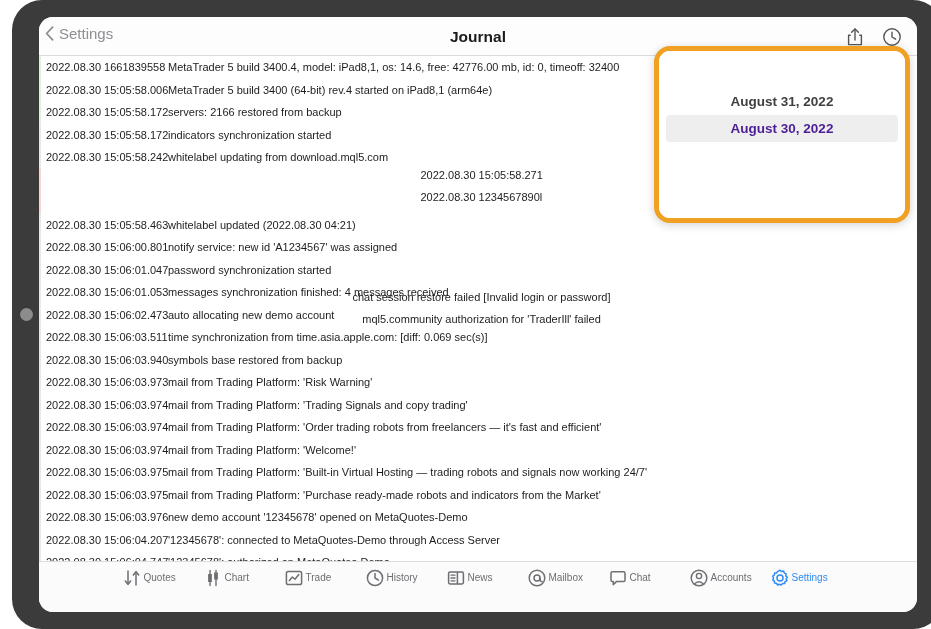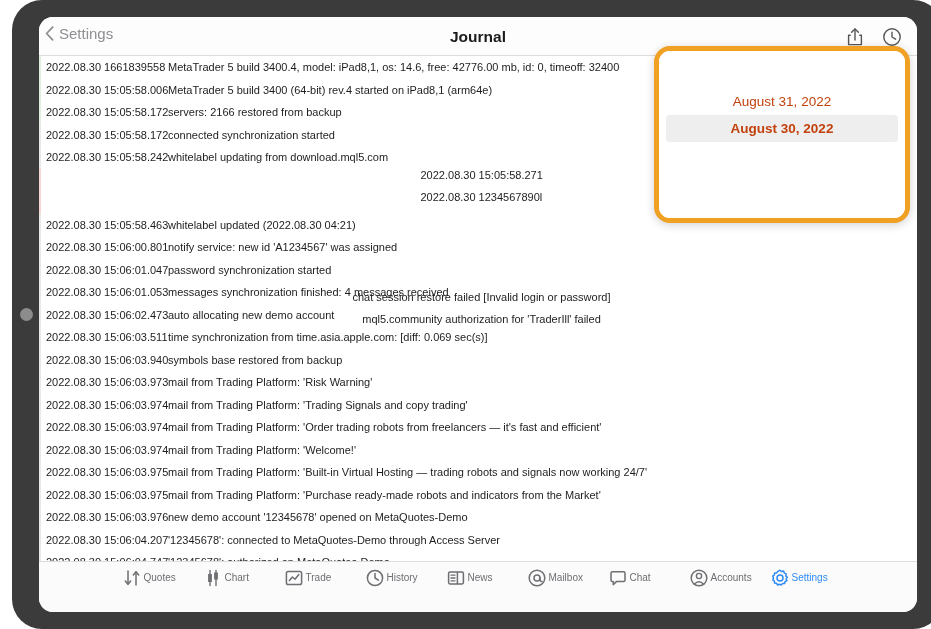--- a/index.html
+++ b/index.html
@@ -149,24 +149,25 @@
   .date-option {
     height: 27px;
     line-height: 27px;
     margin: 0 7px;
     text-align: center;
     font-size: 13.5px;
     border-radius: 4px;
     cursor: pointer;
   }
   .date-option.dim {
-    color: #c2410c;
+    color: #404040;
+    font-weight: bold;
   }
   .date-option.selected {
-    color: #c2410c;
+    color: #4c1d95;
     font-weight: bold;
     background: #eeeeee;
   }
 </style>
 </head>
 <body>
 
 <div id="device-bezel">
   <div id="side-button"></div>
 
@@ -208,21 +209,21 @@
         <div class="journal-row ok">
           <span class="row-time">2022.08.30 15:05:58.006</span>
           <span class="row-msg">MetaTrader 5 build 3400 (64-bit) rev.4 started on iPad8,1 (arm64e)</span>
         </div>
         <div class="journal-row ok">
           <span class="row-time">2022.08.30 15:05:58.172</span>
           <span class="row-msg">servers: 2166 restored from backup</span>
         </div>
         <div class="journal-row plain">
           <span class="row-time">2022.08.30 15:05:58.172</span>
-          <span class="row-msg">connected synchronization started</span>
+          <span class="row-msg">indicators synchronization started</span>
         </div>
         <div class="journal-row plain">
           <span class="row-time">2022.08.30 15:05:58.242</span>
           <span class="row-msg">whitelabel updating from download.mql5.com</span>
         </div>
         <div class="journal-row warn">
           <span class="row-time">2022.08.30 15:05:58.271</span>
           <span class="row-msg">chat session restore failed [Invalid login or password]</span>
         </div>
         <div class="journal-row warn">

